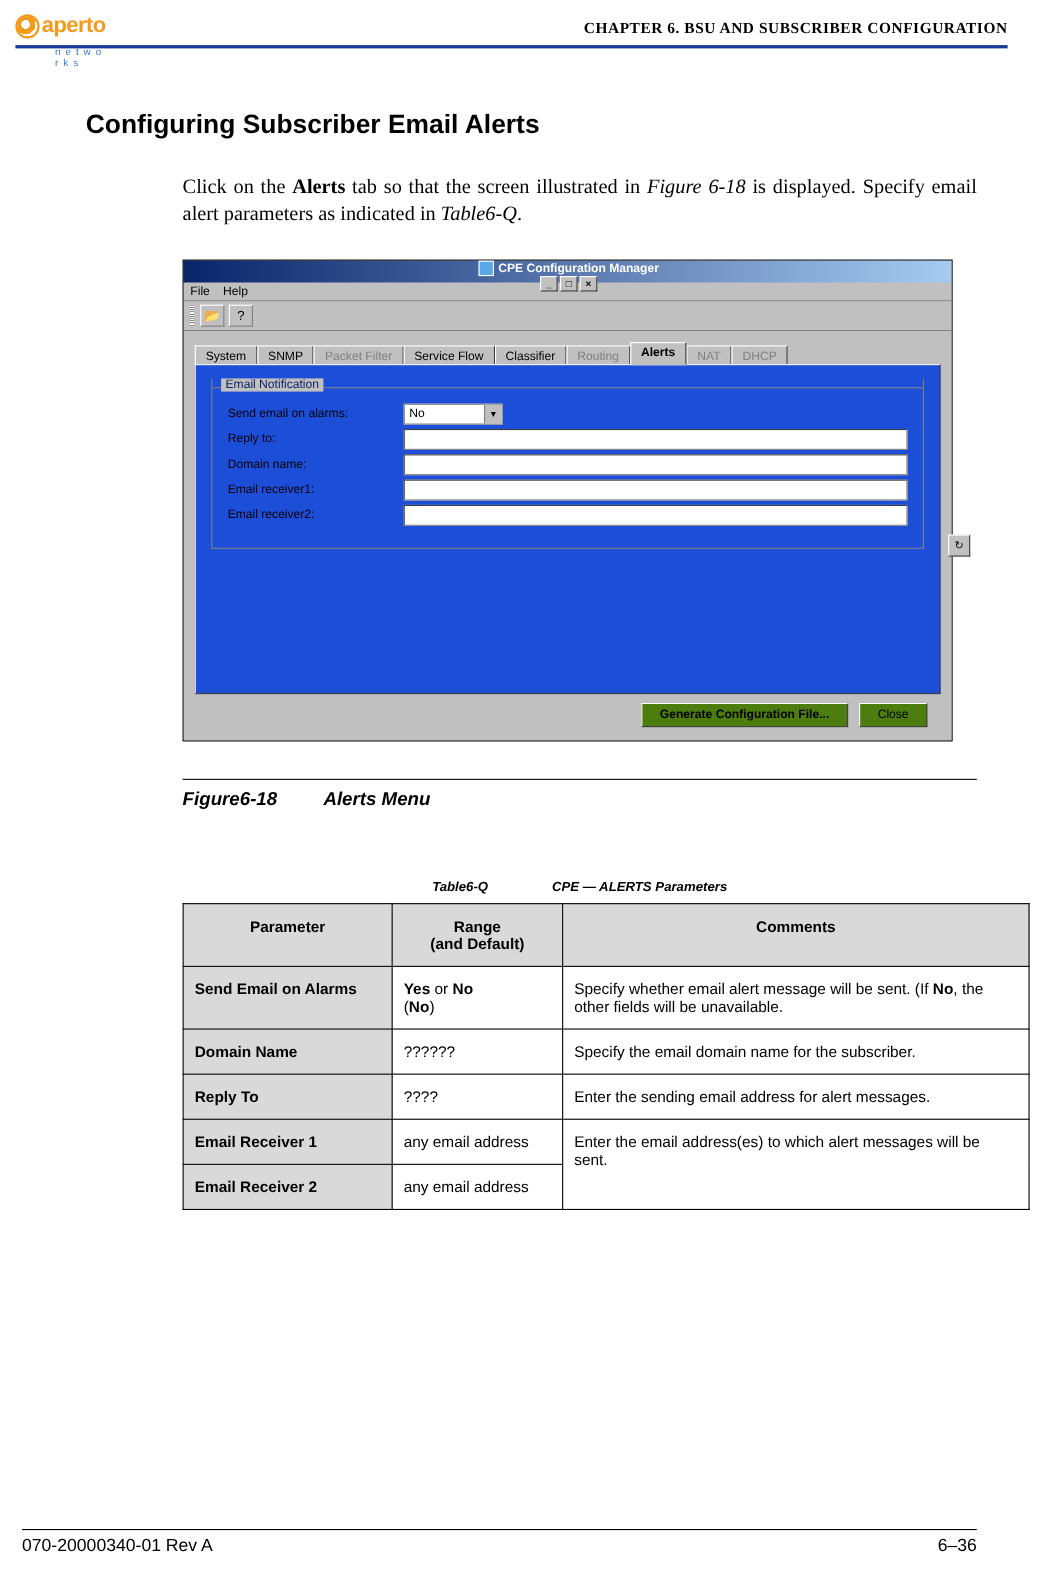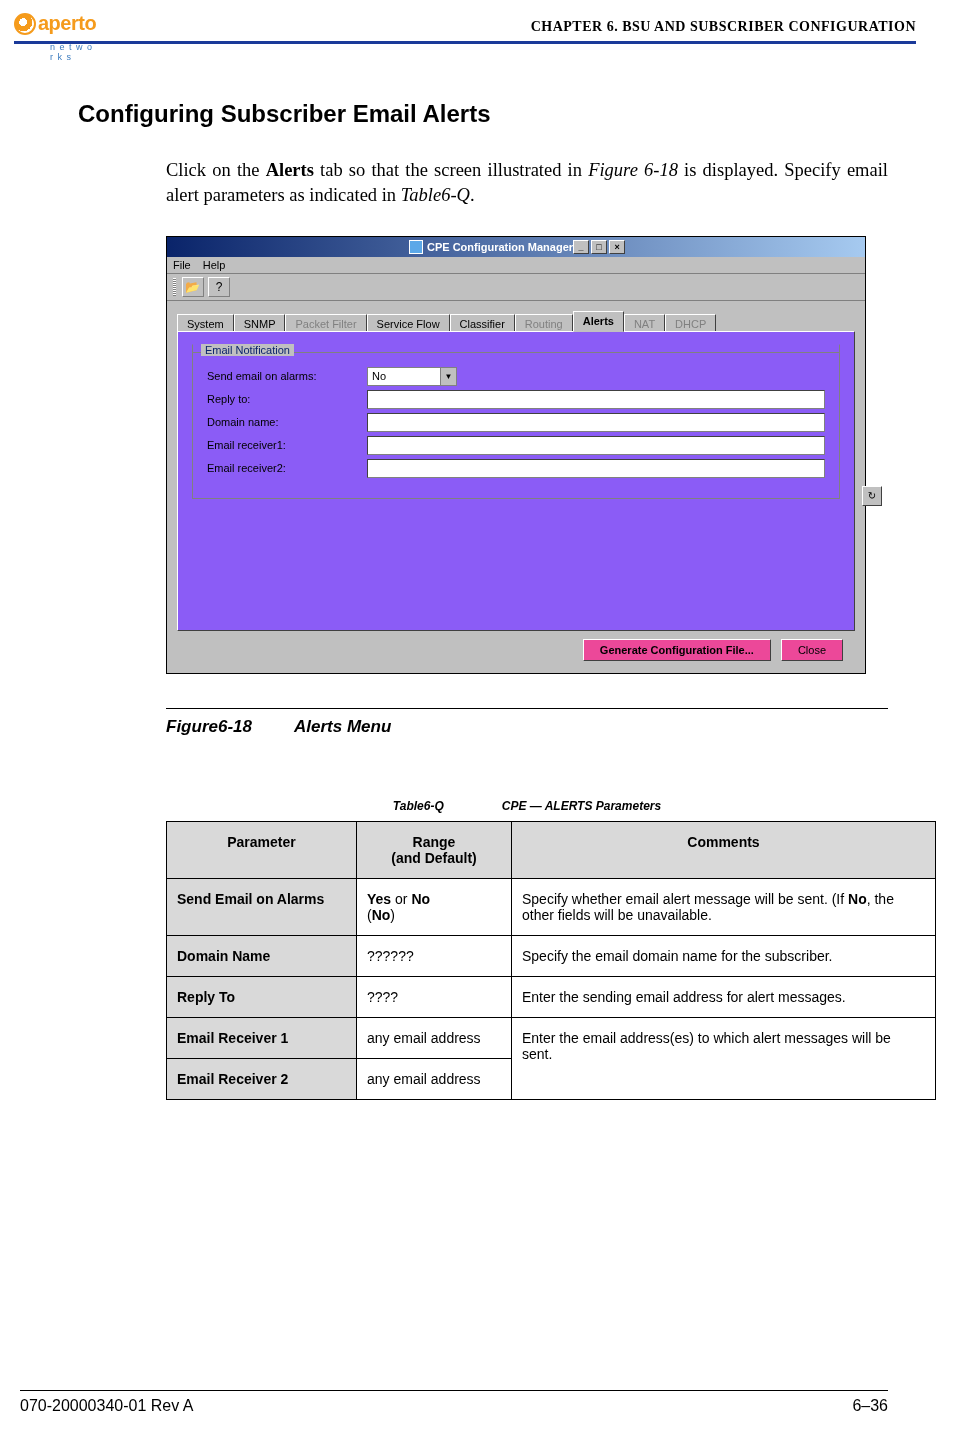--- a/index.html
+++ b/index.html
@@ -81,26 +81,27 @@
   .win {
     width: 700px;
     font-family: Tahoma, "MS Sans Serif", Arial, sans-serif;
     font-size: 11px;
     background: #c0c0c0;
     border: 1px solid #000;
   }
   .titlebar {
     display: flex;
     align-items: center;
-    justify-content: center;
+    justify-content: flex-start;
     height: 20px;
     background: linear-gradient(to right, #0a246a, #a6caf0);
     color: #fff;
     font-weight: bold;
     padding: 0 2px 0 4px;
+    flex-direction: column;
   }
   .titlebar-left { display: flex; align-items: center; gap: 4px; }
   .title-icon {
     width: 14px; height: 14px;
     background: #5ba8e8;
     border: 1px solid #fff;
   }
   .titlebar-btns { display: flex; gap: 2px; }
   .tbtn {
     width: 16px; height: 14px;
@@ -172,21 +173,21 @@
     background: #c0c0c0;
     top: 0;
     padding-bottom: 4px;
     z-index: 2;
     border-bottom: 1px solid #c0c0c0;
   }
   .tab-panel {
     border: 1px solid #fff;
     border-right-color: #404040;
     border-bottom-color: #404040;
-    background: #8b5cf6;
+    background: #1d4ed8;
     padding: 12px 14px 14px 14px;
     min-height: 300px;
     position: relative;
   }
   .groupbox {
     border: 1px solid #808080;
     border-top-color: #fff0;
     position: relative;
     padding: 18px 14px 16px 14px;
   }
@@ -251,21 +252,21 @@
     font-size: 10px;
     display: flex; align-items: center; justify-content: center;
   }
   .bottom-btns {
     display: flex;
     justify-content: flex-end;
     gap: 10px;
     padding: 8px 12px 0 0;
   }
   .wbtn {
-    background: #ec4899;
+    background: #4d7c0f;
     border: 1px solid #fff;
     border-right-color: #404040;
     border-bottom-color: #404040;
     padding: 4px 16px;
     font-family: Tahoma, Arial, sans-serif;
     font-size: 11px;
     font-weight: bold;
   }
   .wbtn.light { font-weight: normal; }
   

